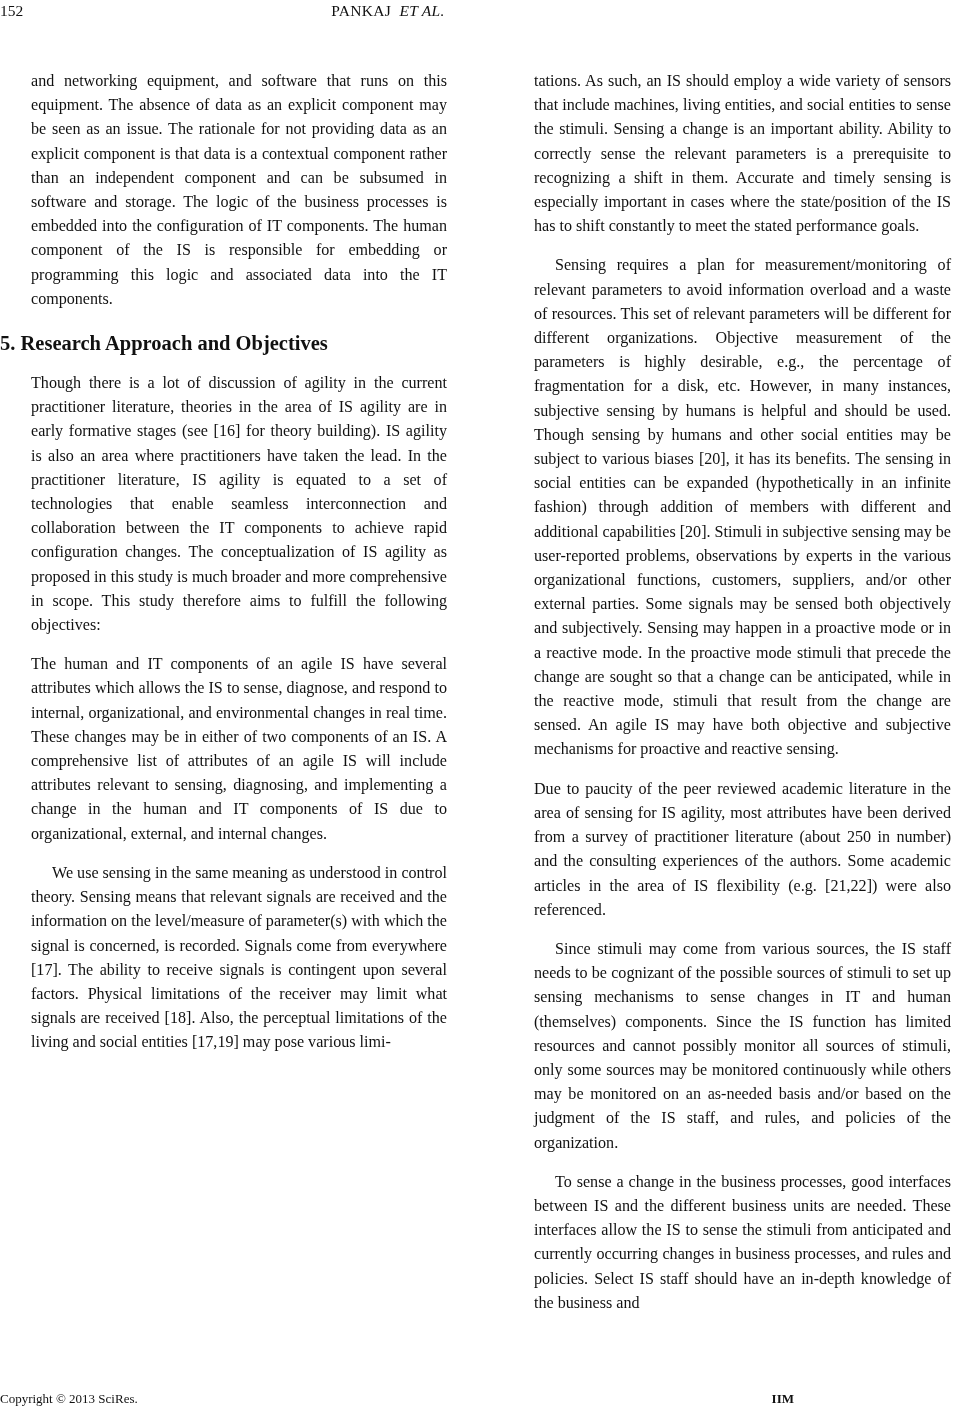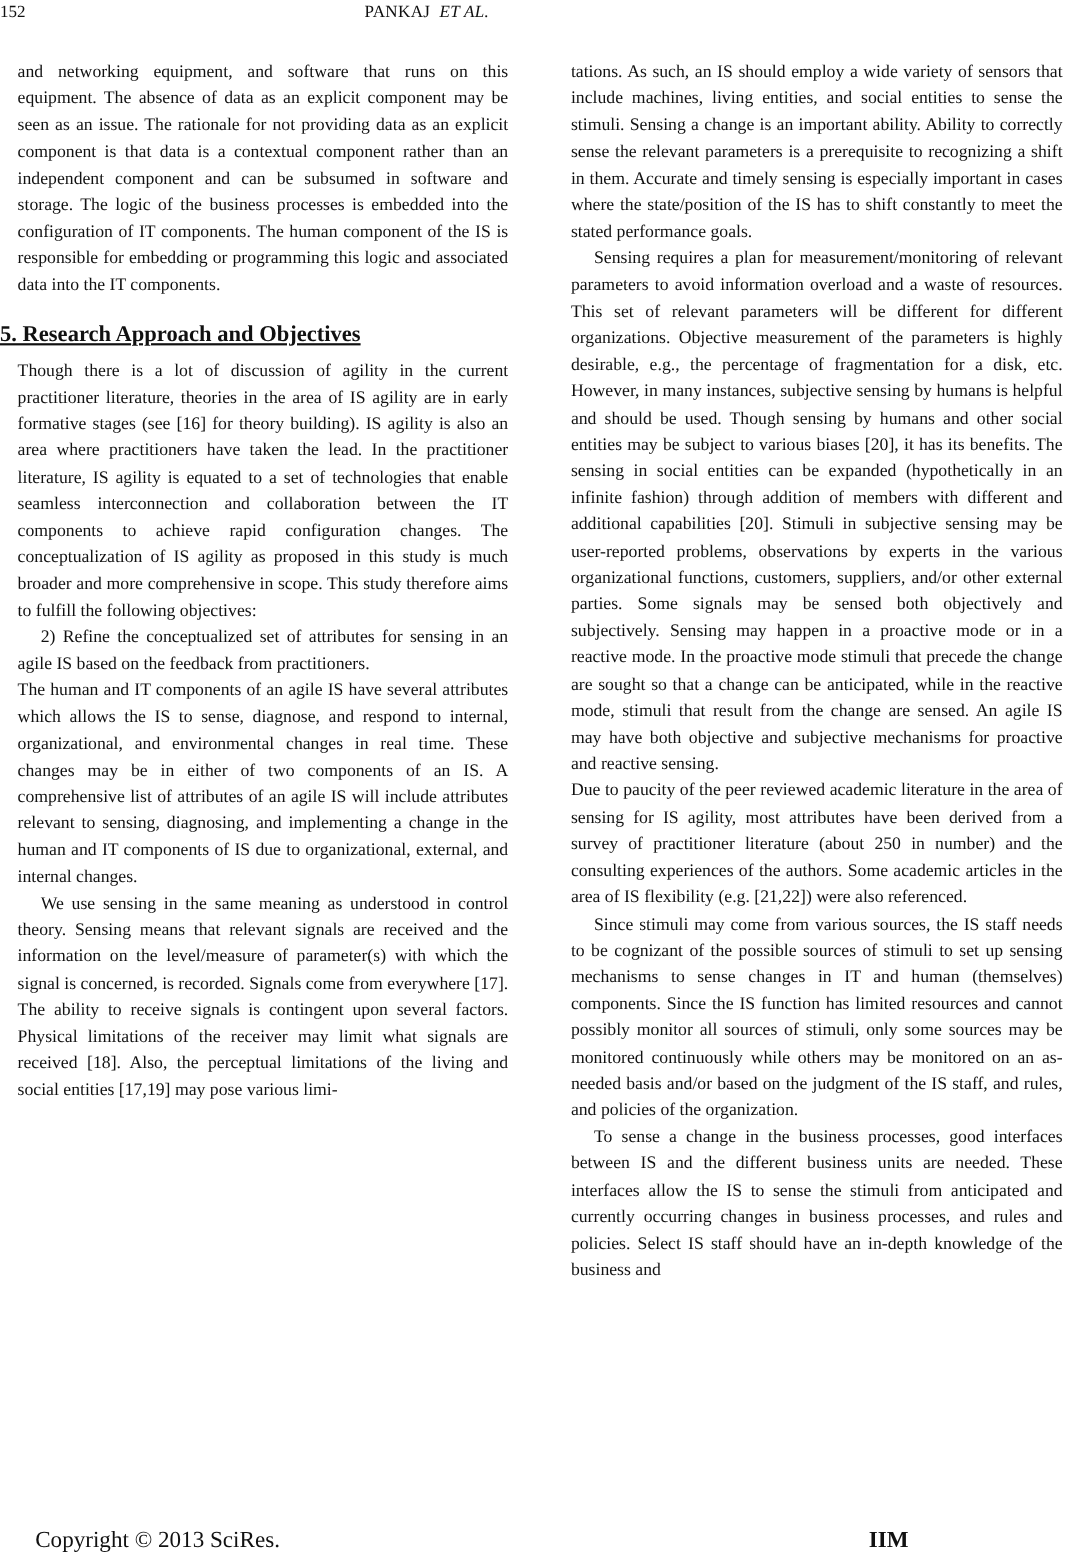--- a/index.html
+++ b/index.html
@@ -50,46 +50,45 @@
     }
     .col.left {
       left: 0;
       width: 462px;
     }
     .col.right {
       left: 503px;
       width: 463px;
     }
     .col p {
-      margin: 0;
+      margin: 15px;
       padding-left: 16px;
     }
     .col p.indent {
       text-indent: 21px;
     }
     .col h2 {
       font-family: "Liberation Serif", serif;
       font-weight: bold;
       font-size: 20.5px;
       line-height: 26px;
       margin: 0;
       text-align: left;
     }
-    .sec5 { margin-top: 19px !important; margin-bottom: 9px !important; text-decoration: underline; }
+    .sec5 { margin-top: 19px !important; margin-bottom: 9px !important; }
     .sec6 { margin-top: 22px !important; margin-bottom: 9px !important; }
     .sec7 { margin-top: 21px !important; margin-bottom: 9px !important; }
     .footer {
       position: absolute;
       top: 1389px;
       left: 0;
       width: 800px;
       height: 20px;
-      font-size: 21px;
+      font-size: 13px;
       line-height: 20px;
-      margin-left: 32px;
     }
     .copyright {
       position: absolute;
       left: 0;
       top: 0;
     }
     .journal-abbr {
       position: absolute;
       right: 6px;
       top: 0;
@@ -101,21 +100,20 @@
 
 <div class="running-head">
   <span class="page-number">152</span>
   <span class="running-title"><span>PANKAJ</span>&nbsp;&nbsp;<i>ET   AL.</i></span>
 </div>
 
 <div class="col left">
   <p>and networking equipment, and software that runs on this equipment. The absence of data as an explicit component may be seen as an issue. The rationale for not providing data as an explicit component is that data is a contextual component rather than an independent component and can be subsumed in software and storage. The logic of the business processes is embedded into the configura­tion of IT components. The human component of the IS is responsible for embedding or programming this logic and associated data into the IT components.</p>
   <h2 class="sec5">5. Research Approach and Objectives</h2>
   <p>Though there is a lot of discussion of agility in the cur­rent practitioner literature, theories in the area of IS agil­ity are in early formative stages (see [16] for theory building). IS agility is also an area where practitioners have taken the lead. In the practitioner literature, IS agil­ity is equated to a set of technologies that enable seam­less interconnection and collaboration between the IT components to achieve rapid configuration changes. The conceptualization of IS agility as proposed in this study is much broader and more comprehensive in scope. This study therefore aims to fulfill the following objectives:</p>
-  <p class="indent">2) Refine the conceptualized set of attributes for sens­ing in an agile IS based on the feedback from practitio­ners.</p>
   <p>The human and IT components of an agile IS have sev­eral attributes which allows the IS to sense, diagnose, and respond to internal, organizational, and environmental changes in real time. These changes may be in either of two components of an IS. A comprehensive list of attrib­utes of an agile IS will include attributes relevant to sensing, diagnosing, and implementing a change in the human and IT components of IS due to organizational, external, and internal changes.</p>
   <p class="indent">We use sensing in the same meaning as understood in control theory. Sensing means that relevant signals are received and the information on the level/measure of parameter(s) with which the signal is concerned, is re­corded. Signals come from everywhere [17]. The ability to receive signals is contingent upon several factors. Phy­sical limitations of the receiver may limit what signals are received [18]. Also, the perceptual limitations of the living and social entities [17,19] may pose various limi-</p>
 </div>
 
 <div class="col right">
   <p>tations. As such, an IS should employ a wide variety of sensors that include machines, living entities, and social entities to sense the stimuli. Sensing a change is an im­portant ability. Ability to correctly sense the relevant parameters is a prerequisite to recognizing a shift in them. Accurate and timely sensing is especially important in cases where the state/position of the IS has to shift con­stantly to meet the stated performance goals.</p>
   <p class="indent">Sensing requires a plan for measurement/monitoring of relevant parameters to avoid information overload and a waste of resources. This set of relevant parameters will be different for different organizations. Objective meas­urement of the parameters is highly desirable, e.g., the percentage of fragmentation for a disk, etc. However, in many instances, subjective sensing by humans is helpful and should be used. Though sensing by humans and oth­er social entities may be subject to various biases [20], it has its benefits. The sensing in social entities can be ex­panded (hypothetically in an infinite fashion) through addition of members with different and additional capa­bilities [20]. Stimuli in subjective sensing may be user-reported problems, observations by experts in the various organizational functions, customers, suppliers, and/or other external parties. Some signals may be sensed both objectively and subjectively. Sensing may happen in a proactive mode or in a reactive mode. In the proactive mode stimuli that precede the change are sought so that a change can be anticipated, while in the reactive mode, stimuli that result from the change are sensed. An agile IS may have both objective and subjective mechanisms for proactive and reactive sensing.</p>
   <p>Due to paucity of the peer reviewed academic literature in the area of sensing for IS agility, most attributes have been derived from a survey of practitioner literature (about 250 in number) and the consulting experiences of the authors. Some academic articles in the area of IS flexibility (e.g. [21,22]) were also referenced.</p>
   <p class="indent">Since stimuli may come from various sources, the IS staff needs to be cognizant of the possible sources of stimuli to set up sensing mechanisms to sense changes in IT and human (themselves) components. Since the IS function has limited resources and cannot possibly moni­tor all sources of stimuli, only some sources may be monitored continuously while others may be monitored on an as-needed basis and/or based on the judgment of the IS staff, and rules, and policies of the organization.</p>
   <p class="indent">To sense a change in the business processes, good in­terfaces between IS and the different business units are needed. These interfaces allow the IS to sense the stimuli from anticipated and currently occurring changes in business processes, and rules and policies. Select IS staff should have an in-depth knowledge of the business and</p>

